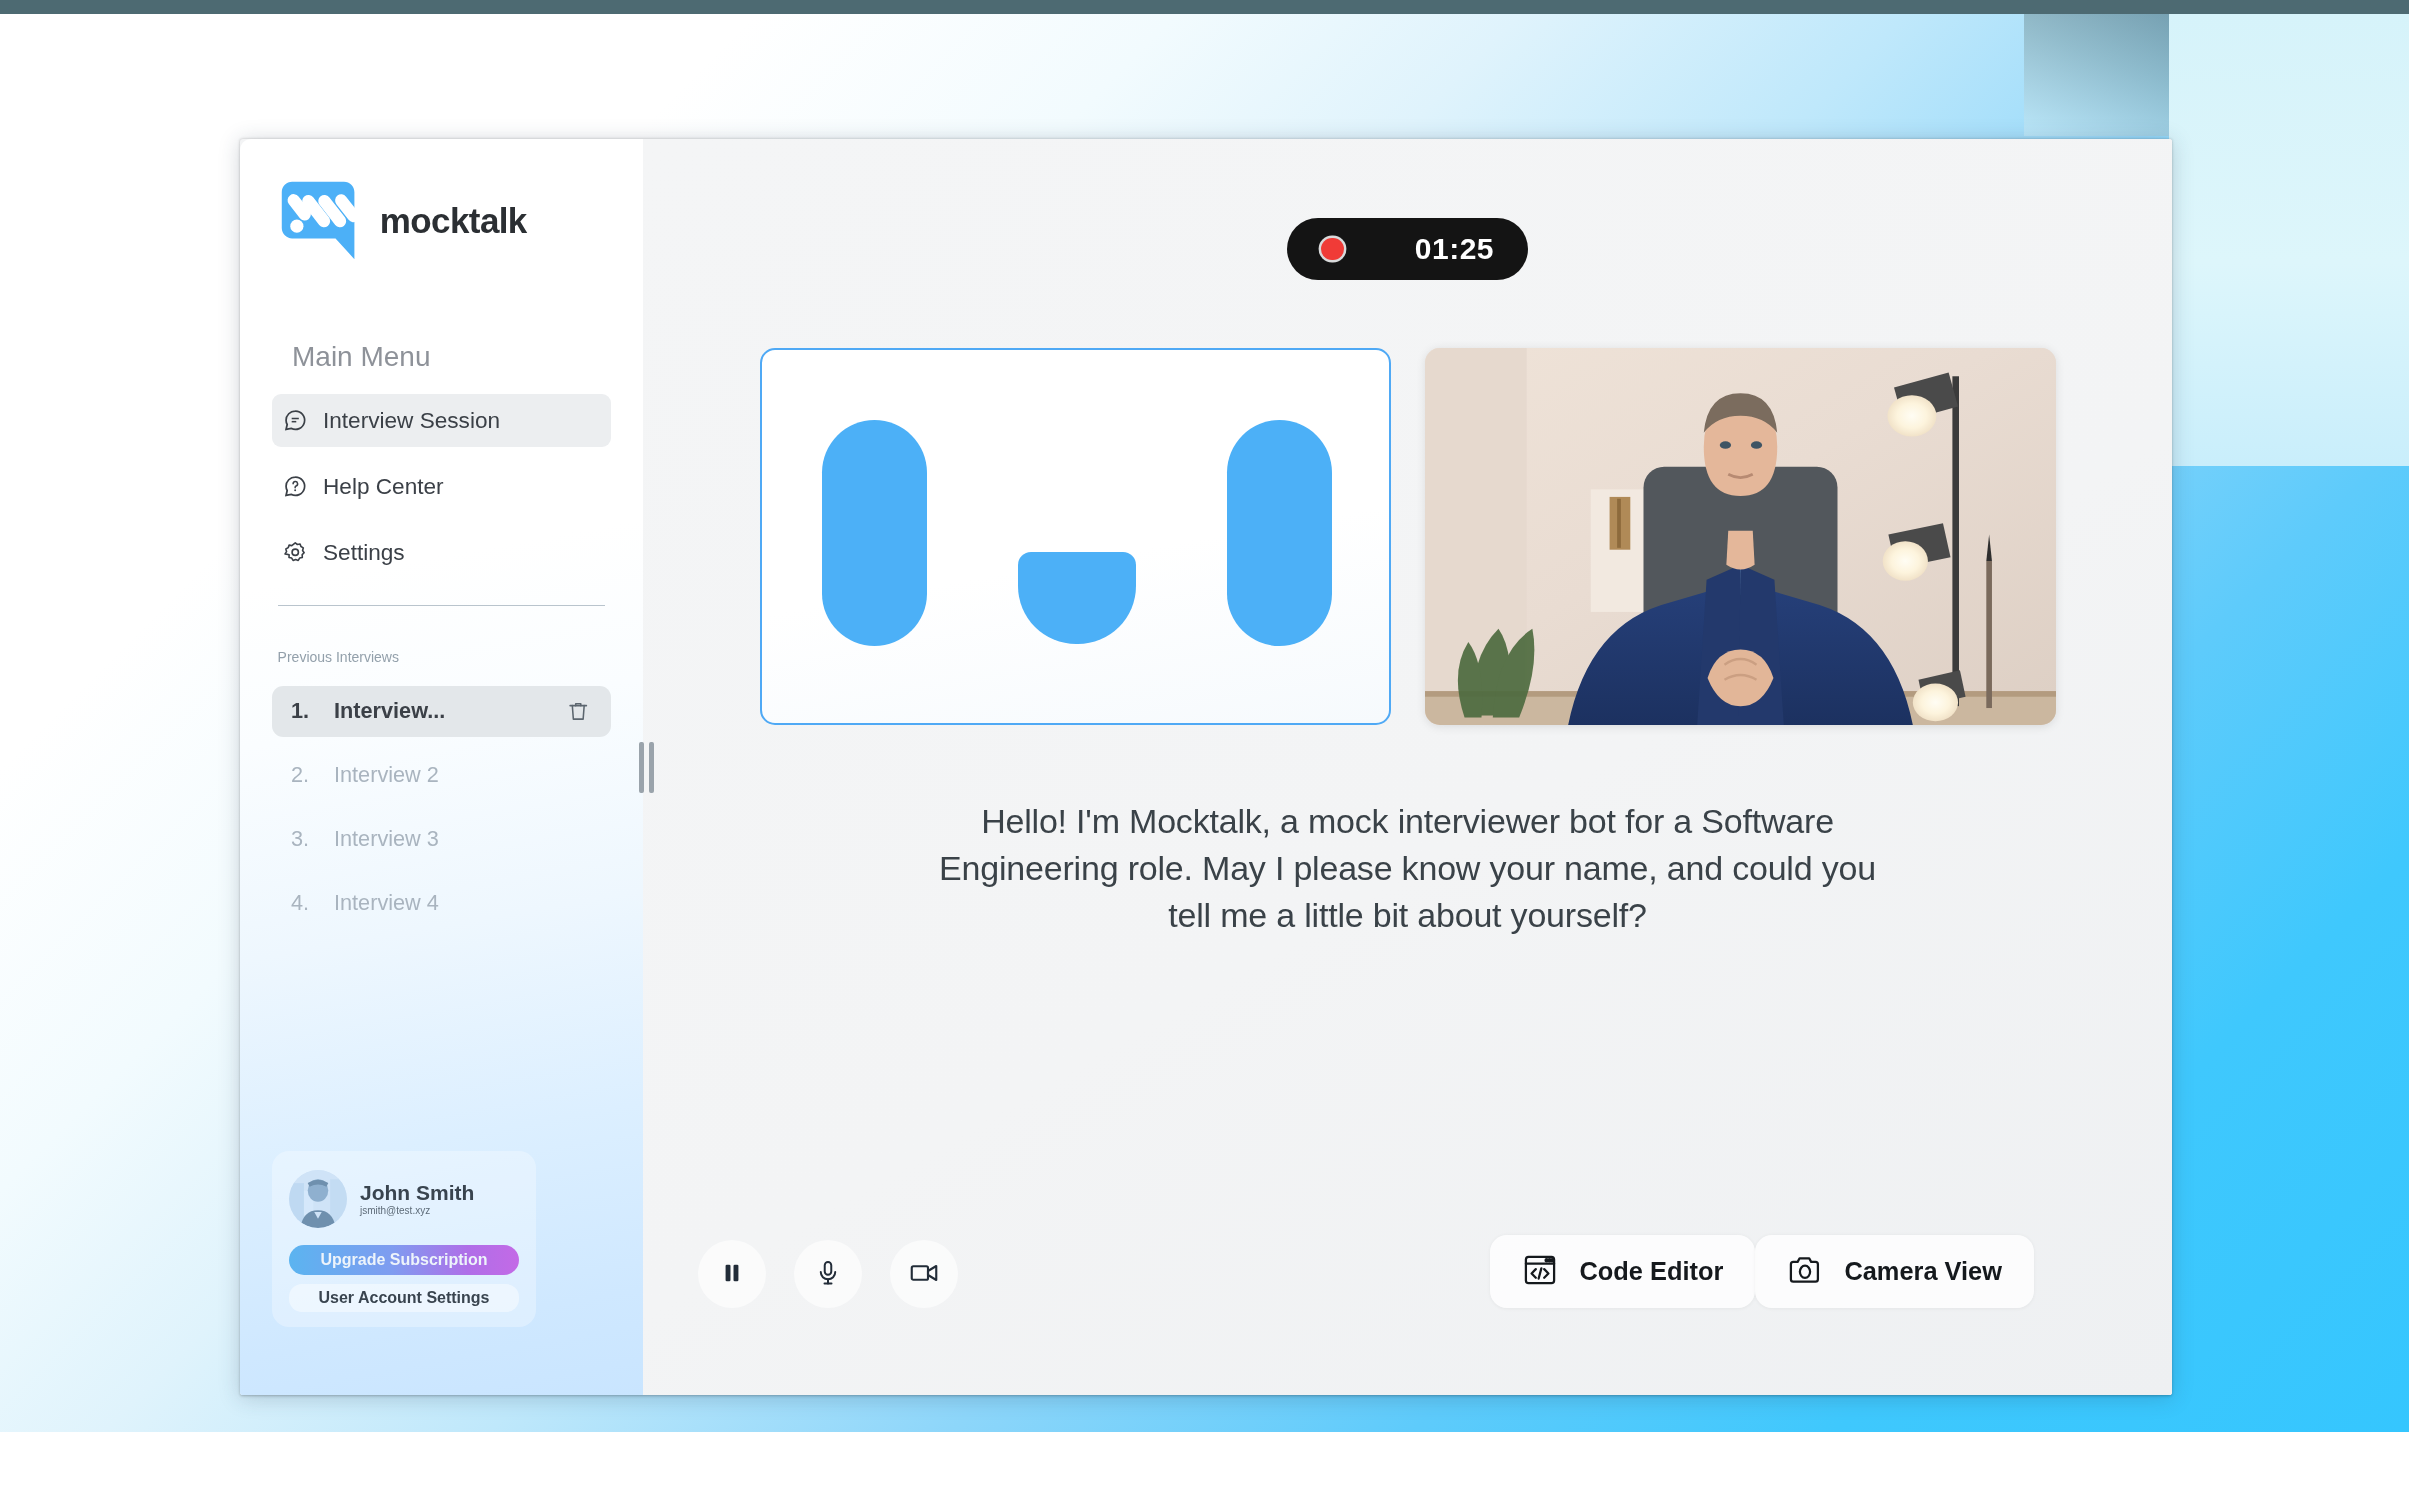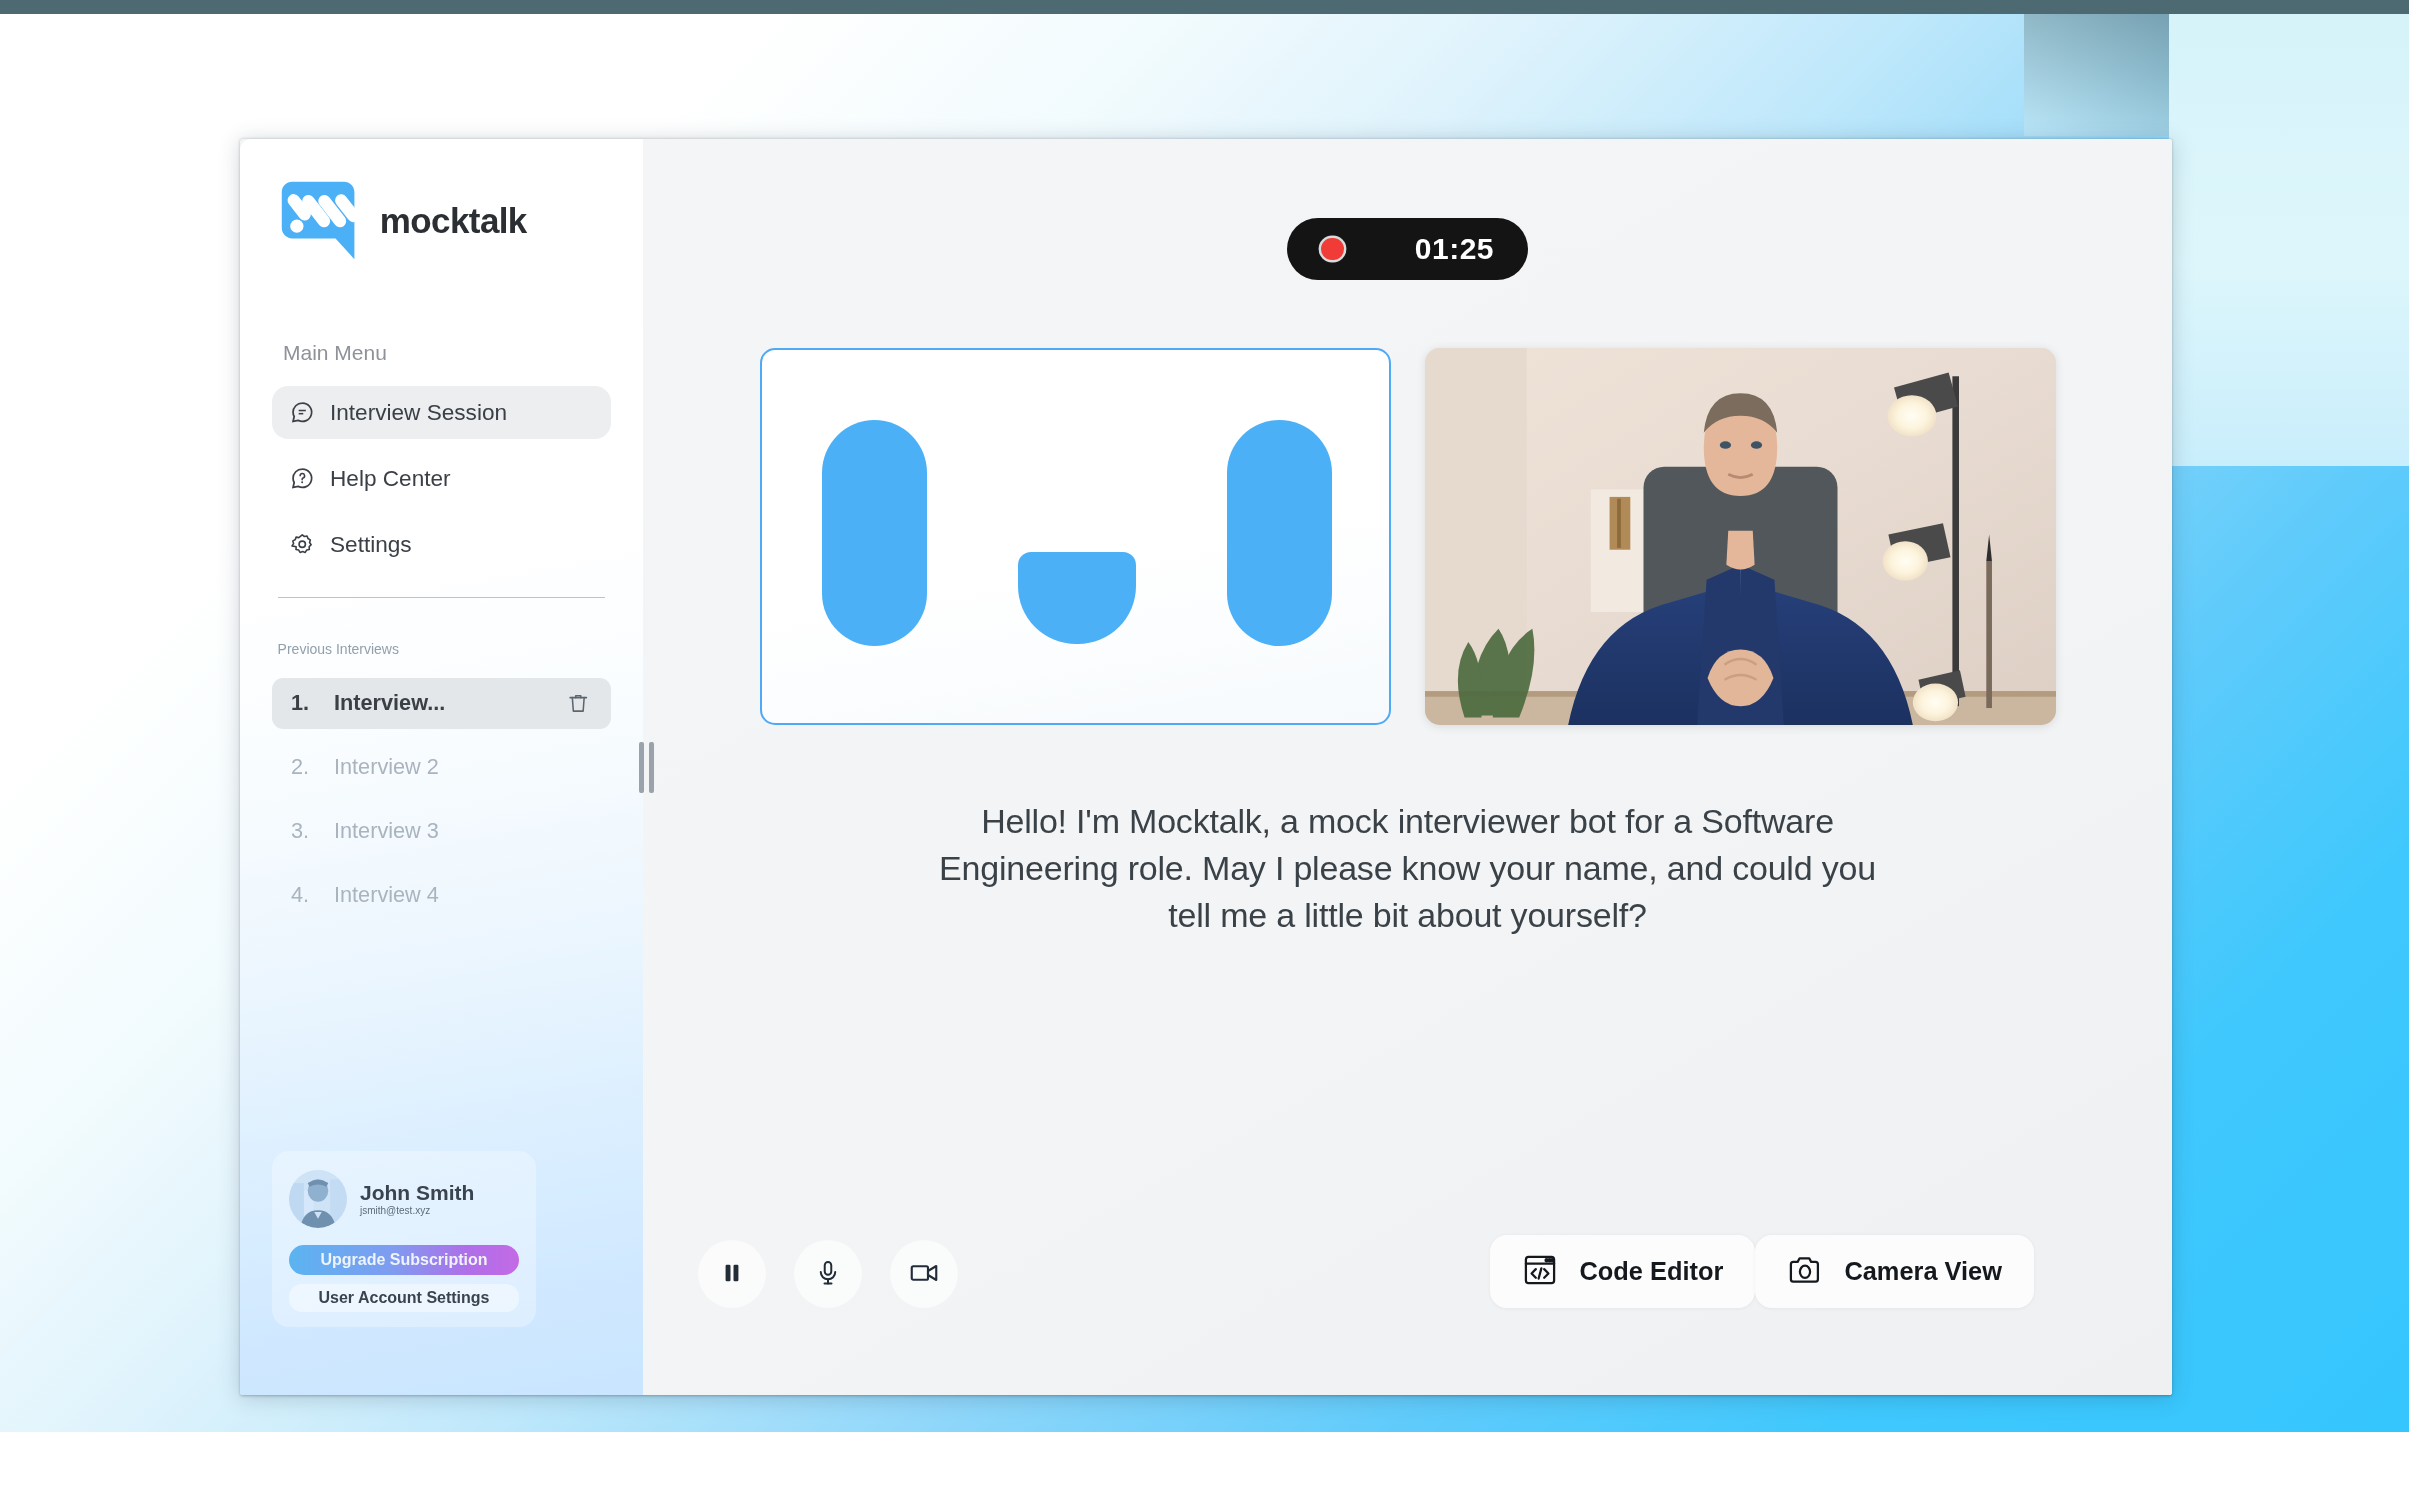--- a/index.html
+++ b/index.html
@@ -89,35 +89,35 @@
   }
   .brand-logo { width: 87px; height: 83px; flex: 0 0 87px; }
   .brand-name {
     font-size: 35px;
     font-weight: 700;
     color: #2b2f33;
     letter-spacing: -0.6px;
   }
 
   .section-label {
-    font-size: 21px;
+    font-size: 28px;
     color: #8e9299;
     font-weight: 500;
     margin-top: 79px;
-    margin-left: 11px;
+    margin-left: 20px;
   }
 
   .nav { margin-top: 21px; }
   .nav-item {
     display: flex;
     align-items: center;
     gap: 15px;
     height: 53px;
-    padding: 0 17px;
-    border-radius: 16px;
+    padding: 0 10px;
+    border-radius: 9px;
     cursor: pointer;
     margin-bottom: 13px;
   }
   .nav-item.active { background: #eceef0; }
   .nav-item .nav-icon {
     width: 26px; height: 26px;
     flex: 0 0 26px;
     display: flex; align-items: center; justify-content: center;
   }
   .nav-item .nav-label {

